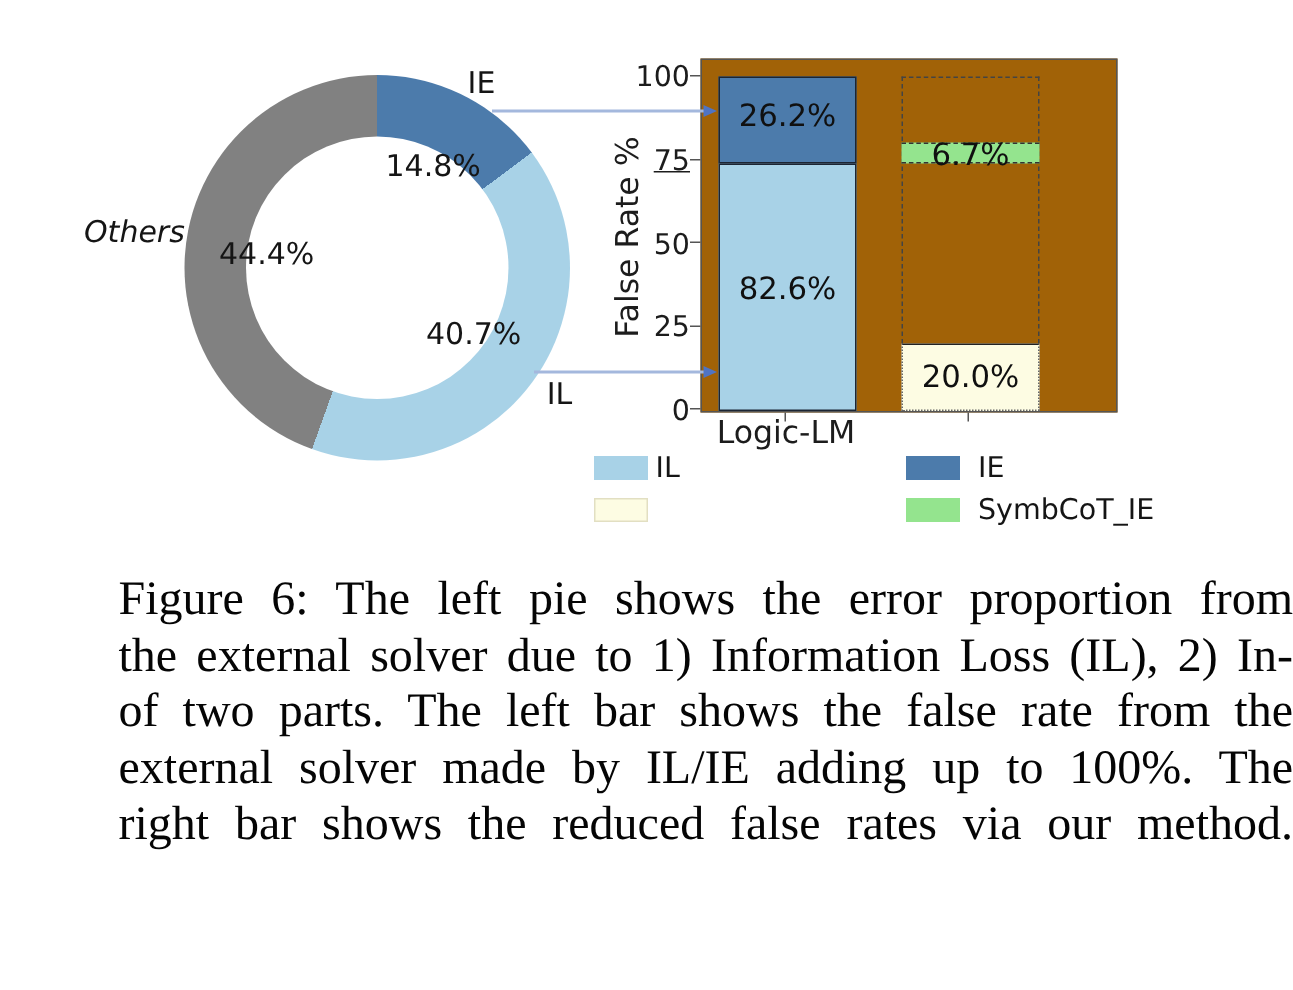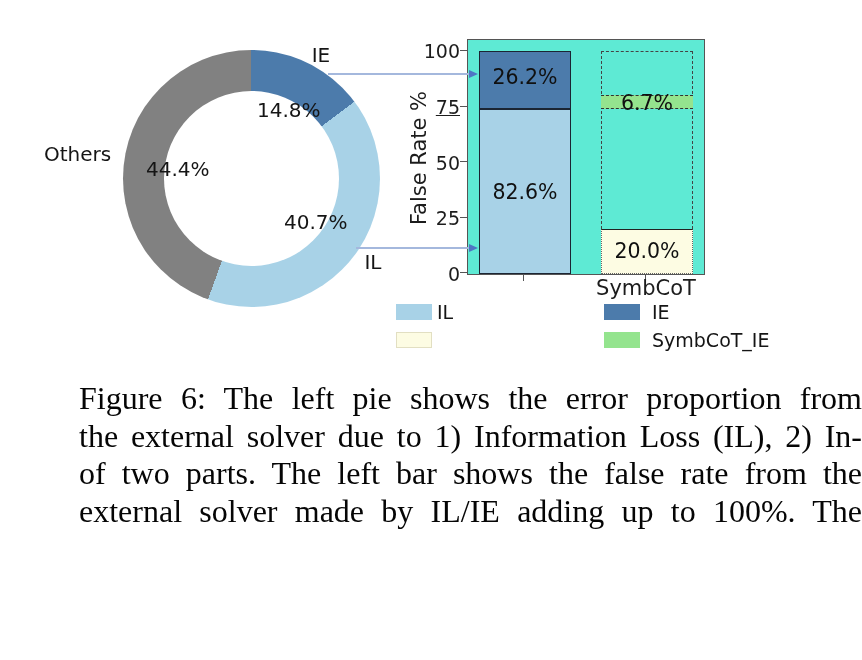--- a/index.html
+++ b/index.html
@@ -6,39 +6,39 @@
   .page{position:relative;width:862px;height:660px;background:#ffffff;overflow:hidden;
         font-family:"DejaVu Sans",sans-serif;color:#151515;}
 
   
   .pie{position:absolute;left:123px;top:50px;width:257px;height:257px;}
   .ring{position:absolute;inset:0;border-radius:50%;}
   .hole{position:absolute;left:41px;top:41px;width:175px;height:175px;border-radius:50%;background:#fff;}
   .plabel{position:absolute;font-size:20px;line-height:22px;color:#151515;}
   .pl-c{text-align:center;}
   #pl-ie{left:298px;top:44px;width:46px;}
-  #pl-others{left:44px;top:143px;width:66px;}
+  #pl-others{left:56px;top:143px;width:66px;font-style:italic;}
   #pl-il{left:352px;top:251px;width:42px;}
   #pv-ie{left:257px;top:99px;width:62px;}
   #pv-others{left:146px;top:158px;width:62px;}
   #pv-il{left:284px;top:211px;width:62px;}
 
   
   .annline{position:absolute;height:1.5px;z-index:6;}
   #line-ie{left:328px;top:73px;width:142px;}
   #line-il{left:356px;top:247px;width:114px;}
   .arrowhead{position:absolute;width:0;height:0;z-index:6;
              border-top:4.5px solid transparent;border-bottom:4.5px solid transparent;
              border-left:9px solid #4f74c4;}
   #arrow-ie{left:469px;top:69.5px;}
   #arrow-il{left:469px;top:243.5px;}
 
   
   .plot{position:absolute;left:467px;top:39px;width:236px;height:234px;
-        border:1.4px solid #555;background:#5eead4;}
+        border:1.4px solid #555;background:#a16207;padding-left:40px;}
   .bar-seg{position:absolute;box-sizing:border-box;}
   .seg-solid{left:11px;width:92px;border:1.3px solid #1b2533;}
   .seg-yellow{left:133px;width:92px;border:1px dotted #666;border-top:1.5px solid #222;}
   .seg-green{left:133px;width:92px;border-top:1.2px dashed #333;border-bottom:1.2px dashed #333;}
   .sym-outline{position:absolute;left:133px;width:92px;bottom:0;height:223px;
                border:1.2px dashed #444;box-sizing:border-box;}
   .bar-label{position:absolute;width:92px;text-align:center;font-size:20.5px;color:#101010;z-index:4;}
   #bl-ie{left:11px;top:25px;}
   #bl-il{left:11px;top:140px;}
   #bl-sie{left:133px;top:51px;}
@@ -109,30 +109,31 @@
     <div class="bar-seg seg-yellow" style="bottom: 0px; height: 44.6px; background: rgb(253, 252, 227);"></div>
     <div class="bar-seg seg-green" style="bottom: 164.574px; height: 14.941px; background: rgb(148, 228, 142);"></div>
     <div class="bar-label" id="bl-ie">26.2%</div>
     <div class="bar-label" id="bl-il">82.6%</div>
     <div class="bar-label" id="bl-sie">6.7%</div>
     <div class="bar-label" id="bl-sil">20.0%</div>
   </div>
 
   <div class="xtick-mark" id="xm-0"></div>
   <div class="xtick-mark" id="xm-1"></div>
-  <div class="xtick-label" id="xt-1">SymbCoT</div>
+  <div class="xtick-label" id="xt-0">Logic-LM</div>
 
   <div class="lswatch" id="ls-0" style="background: rgb(168, 210, 231);"></div>
   <div class="llabel" id="ll-0">IL</div>
   <div class="lswatch" id="ls-1" style="background: rgb(76, 123, 171);"></div>
   <div class="llabel" id="ll-1">IE</div>
   <div class="lswatch edged" id="ls-2" style="background: rgb(253, 252, 227);"></div>
   <div class="lswatch" id="ls-3" style="background: rgb(148, 228, 142);"></div>
   <div class="llabel" id="ll-3">SymbCoT_IE</div>
 
   <div class="caption">
     <div class="cline">Figure 6: The left pie shows the error proportion from</div>
     <div class="cline">the external solver due to 1) Information Loss (IL), 2) In-</div>
     <div class="cline">of two parts. The left bar shows the false rate from the</div>
     <div class="cline">external solver made by IL/IE adding up to 100%. The</div>
+    <div class="cline">right bar shows the reduced false rates via our method.</div>
   </div>
 
 </div>
 
 </body></html>

